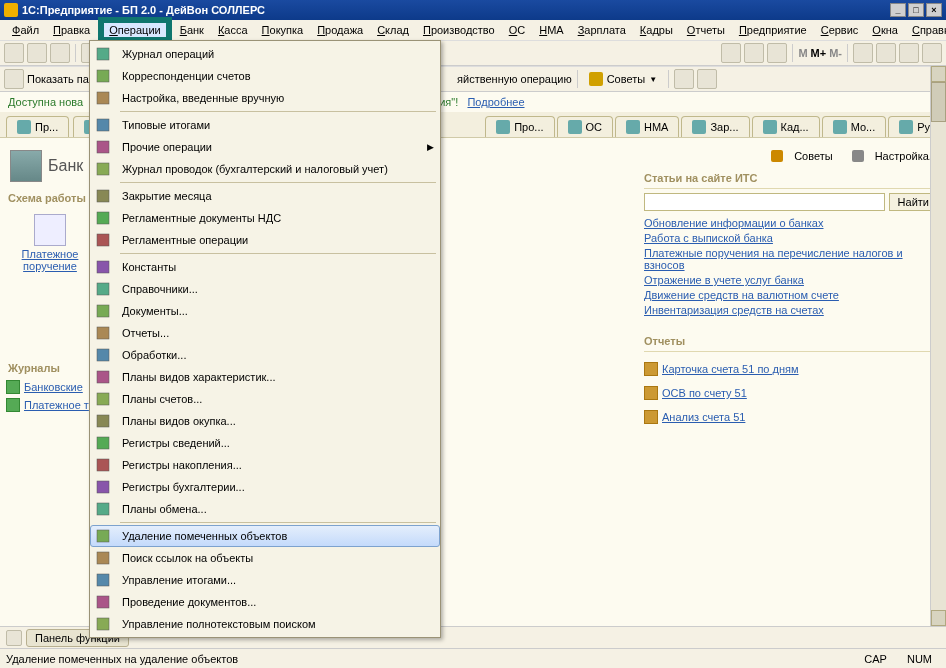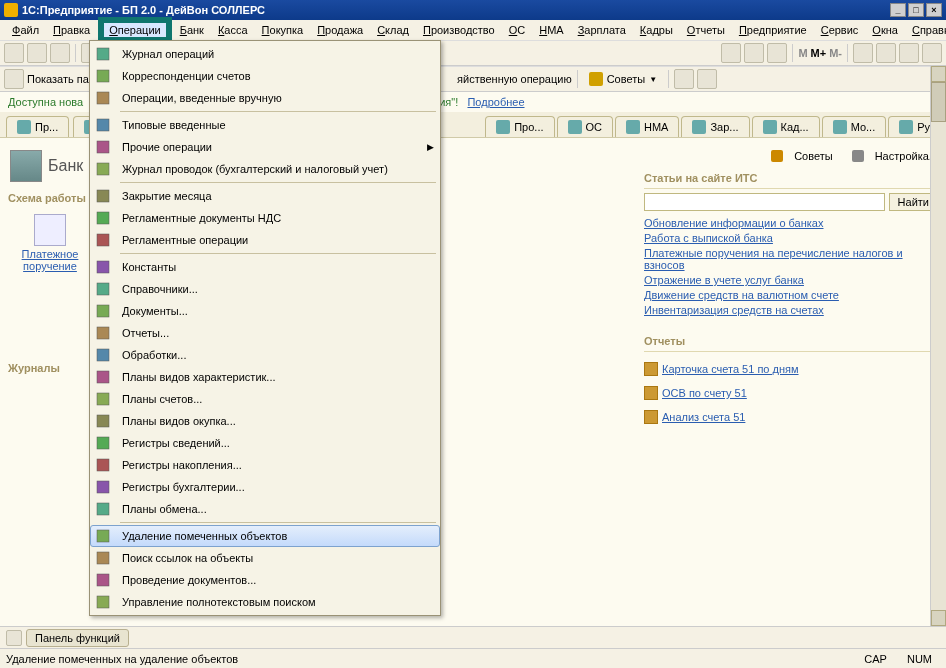--- a/index.html
+++ b/index.html
@@ -199,20 +199,30 @@
       <h2>Банк</h2>
     </div>
     <div class="section-label">Схема работы</div>
     <div class="doc-link">
       <div class="doc-ic"></div>
       <a>Платежное</a>
       <a>поручение</a>
     </div>
     <div style="height:80px"></div>
     <div class="section-label">Журналы</div>
+    <div id="journals-list">
+        <div class="journal-item">
+          <span class="ji"></span>
+          <a>Банковские</a>
+        </div>
+        <div class="journal-item">
+          <span class="ji"></span>
+          <a>Платежное т</a>
+        </div>
+      </div>
   </div>
 
   <div class="mid-pane">
     <div style="height:270px"></div>
     <div id="mid-links">
         <a href="#" style="margin-top: 18px;">ежных средств</a>
         <a href="#" style="margin-top: 18px;">с контрагентами</a>
         <a href="#" style="margin-top: 18px;">логов и иных платежей</a>
       </div>
   </div>
@@ -276,30 +286,30 @@
         </svg>
       </span>
       <span>Корреспонденции счетов</span>
     </div>
     <div class="dd-item">
       <span class="dd-icon">
         <svg viewBox="0 0 16 16">
           <rect x="2" y="2" width="12" height="12" fill="#a85" stroke="#555" stroke-width="0.5"></rect>
         </svg>
       </span>
-      <span>Операции, введенные вручную</span>
+      <span>Настройка, введенные вручную</span>
     </div>
     <div class="dd-sep"></div>
     <div class="dd-item">
       <span class="dd-icon">
         <svg viewBox="0 0 16 16">
           <rect x="2" y="2" width="12" height="12" fill="#58a" stroke="#555" stroke-width="0.5"></rect>
         </svg>
       </span>
-      <span>Типовые введенные</span>
+      <span>Типовые итогами</span>
     </div>
     <div class="dd-item">
       <span class="dd-icon">
         <svg viewBox="0 0 16 16">
           <rect x="2" y="2" width="12" height="12" fill="#a58" stroke="#555" stroke-width="0.5"></rect>
         </svg>
       </span>
       <span>Прочие операции</span>
       <span class="dd-arrow">▶</span>
     </div>
@@ -442,20 +452,28 @@
       </span>
       <span>Удаление помеченных объектов</span>
     </div>
     <div class="dd-item">
       <span class="dd-icon">
         <svg viewBox="0 0 16 16">
           <rect x="2" y="2" width="12" height="12" fill="#a85" stroke="#555" stroke-width="0.5"></rect>
         </svg>
       </span>
       <span>Поиск ссылок на объекты</span>
+    </div>
+    <div class="dd-item">
+      <span class="dd-icon">
+        <svg viewBox="0 0 16 16">
+          <rect x="2" y="2" width="12" height="12" fill="#58a" stroke="#555" stroke-width="0.5"></rect>
+        </svg>
+      </span>
+      <span>Управление итогами...</span>
     </div>
     <div class="dd-item">
       <span class="dd-icon">
         <svg viewBox="0 0 16 16">
           <rect x="2" y="2" width="12" height="12" fill="#a58" stroke="#555" stroke-width="0.5"></rect>
         </svg>
       </span>
       <span>Проведение документов...</span>
     </div>
     <div class="dd-item">

